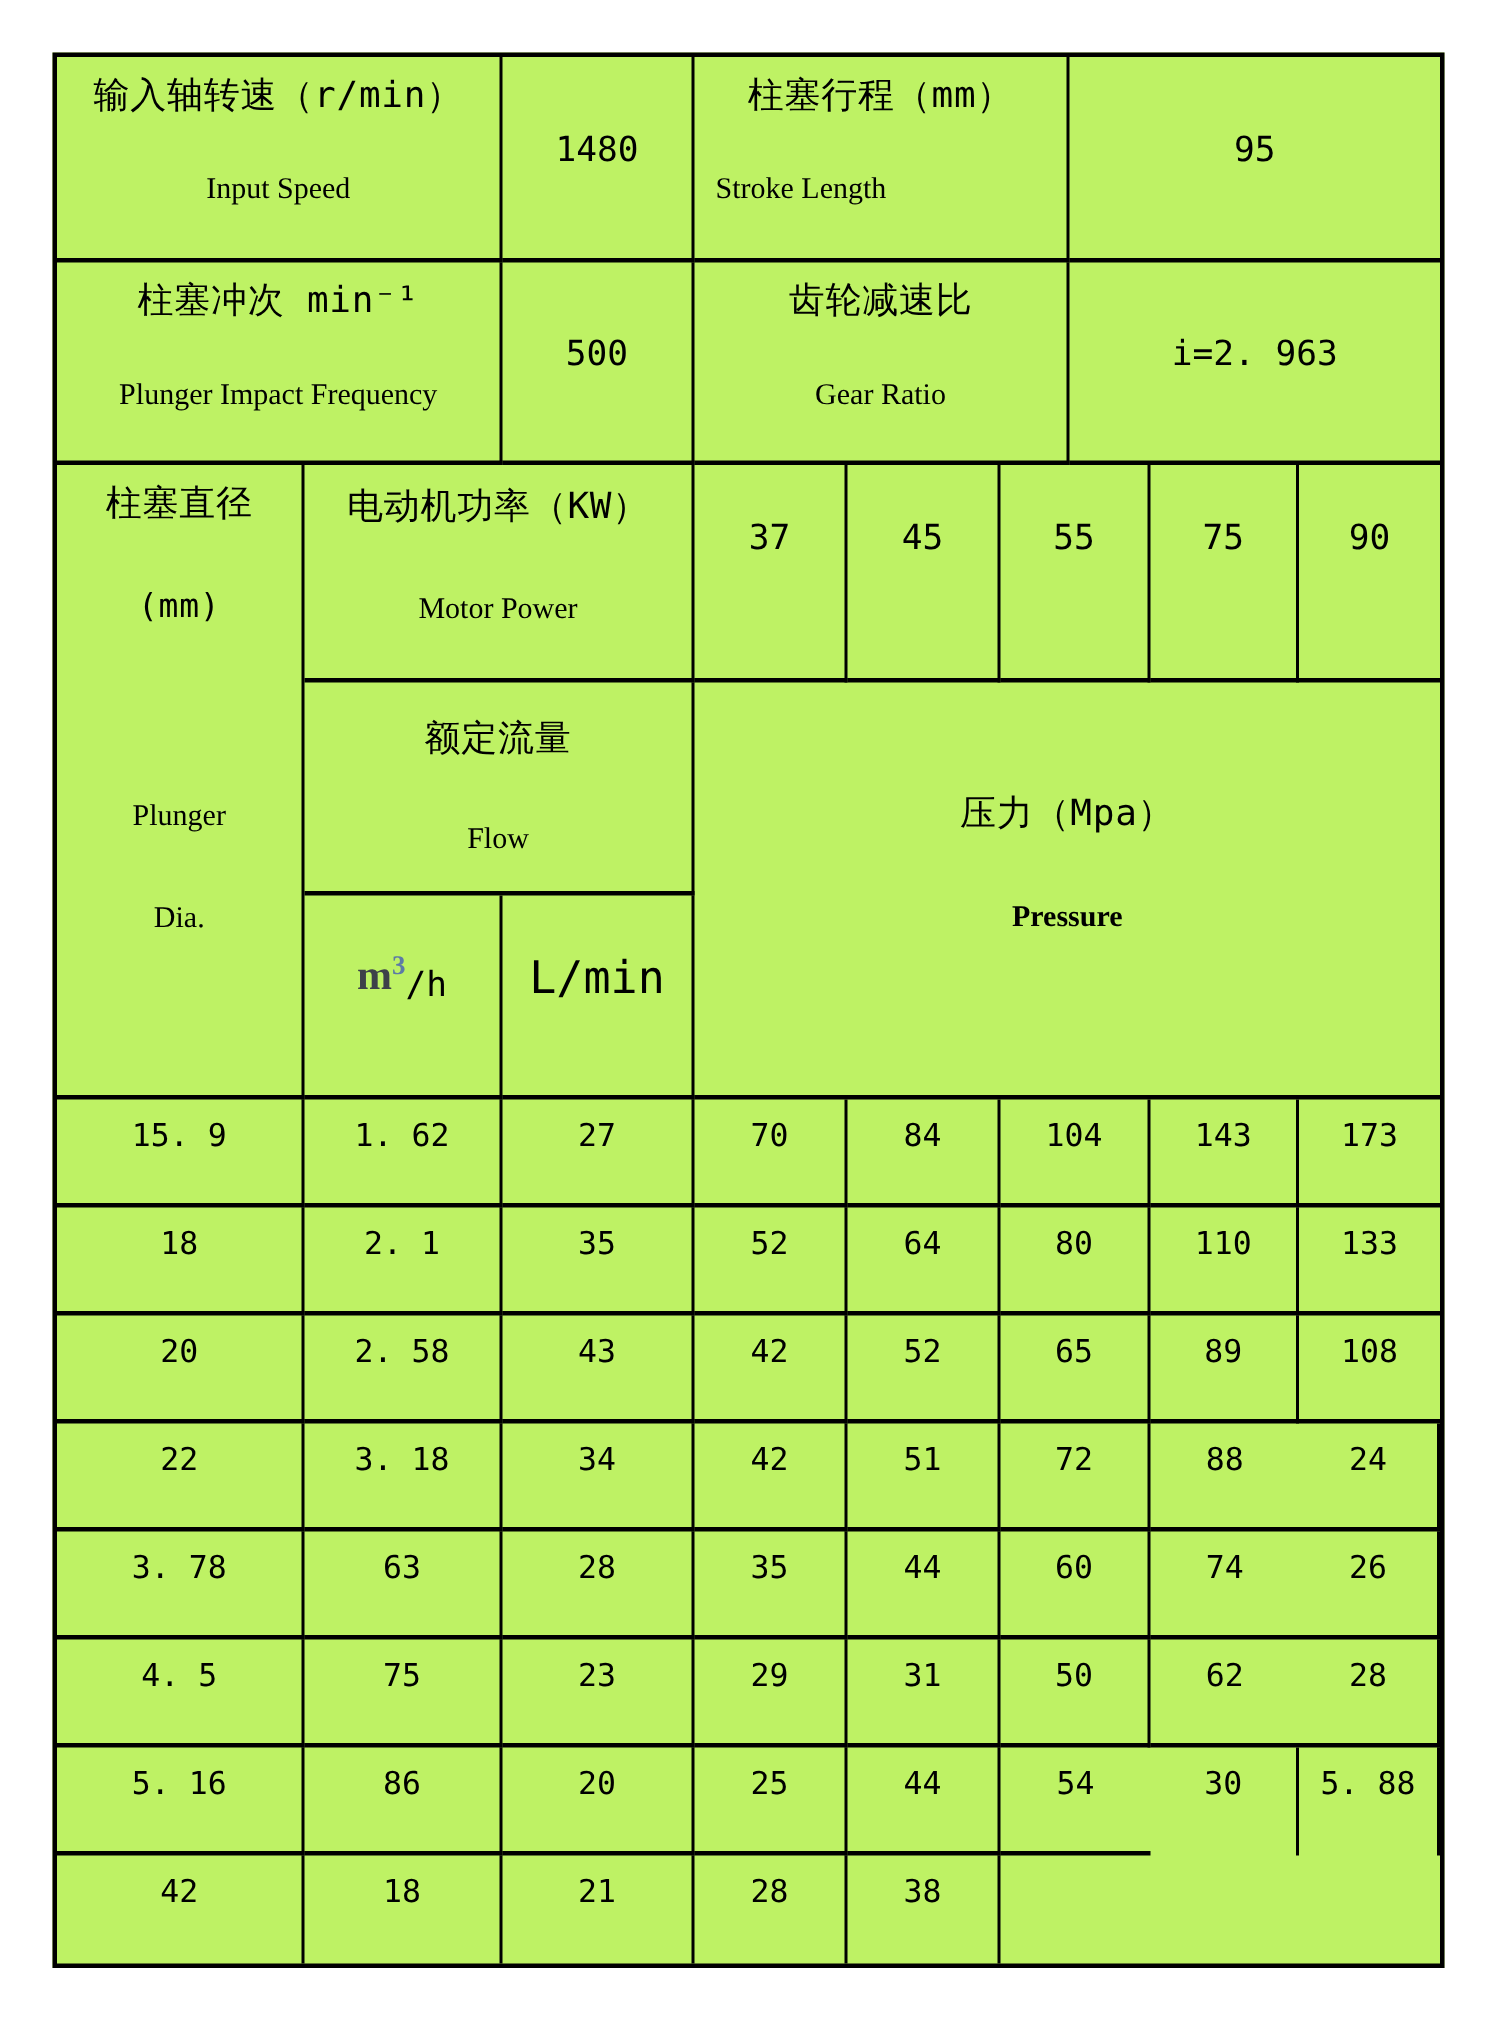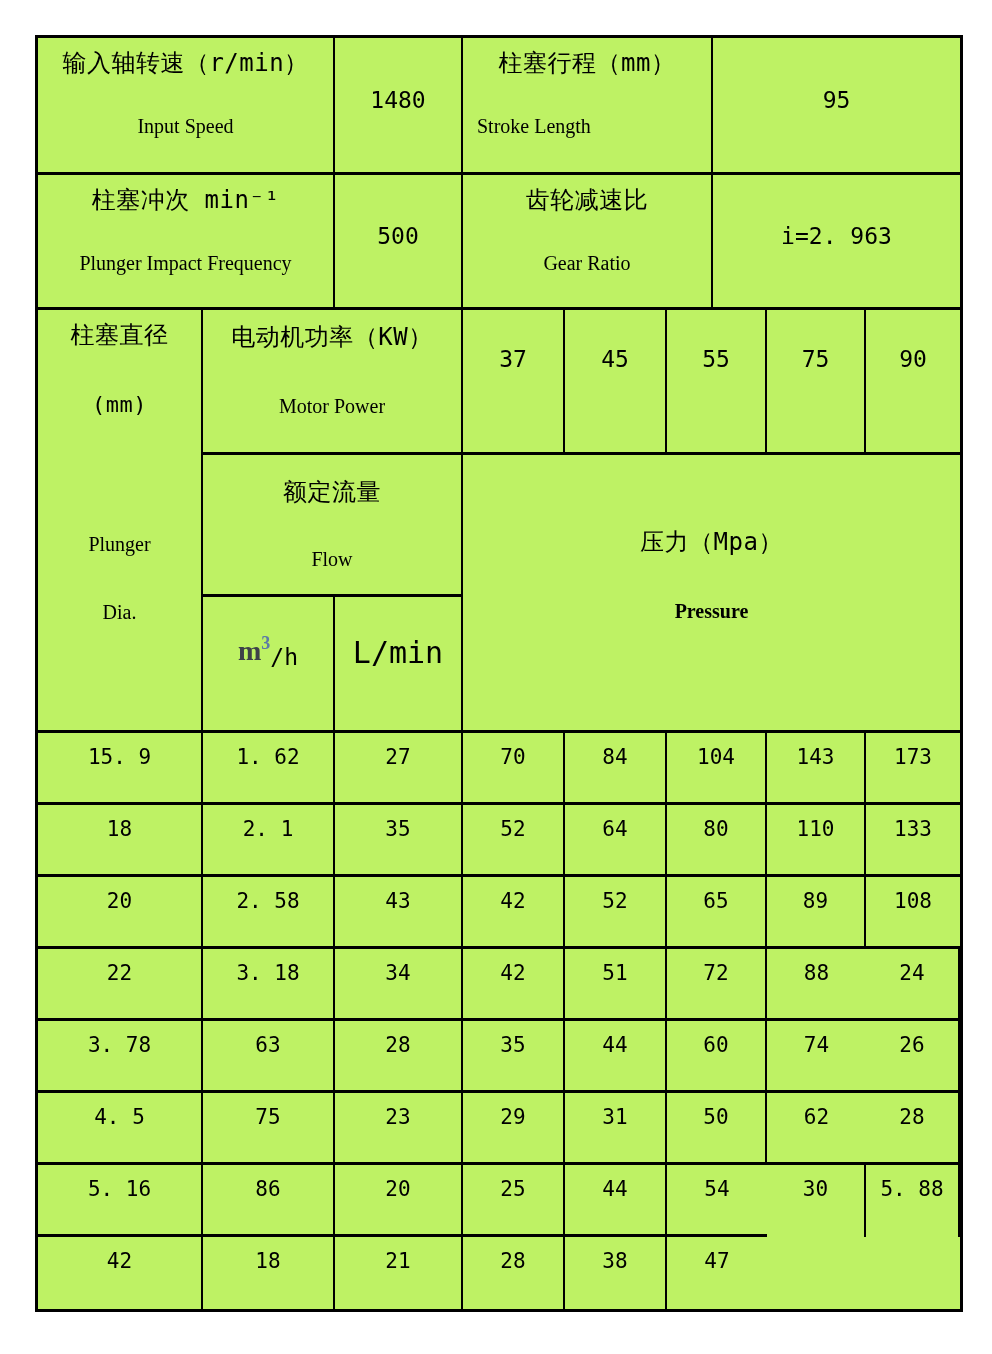--- a/index.html
+++ b/index.html
@@ -342,18 +342,15 @@
       </div>
     <div class="cell dcell lastrow">
         <span class="dnum">21</span>
       </div>
     <div class="cell dcell lastrow">
         <span class="dnum">28</span>
       </div>
     <div class="cell dcell lastrow">
         <span class="dnum">38</span>
       </div>
-    <div class="cell dcell lastrow lastcol">
-        <span class="dnum">47</span>
-      </div>
 
   </div>
 </div>
 
 </body></html>

